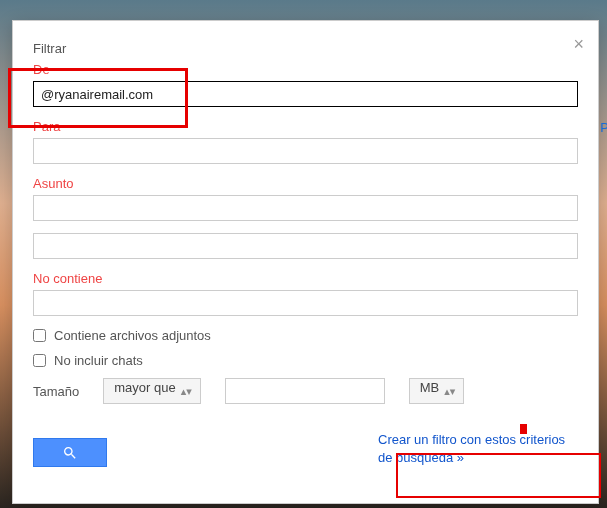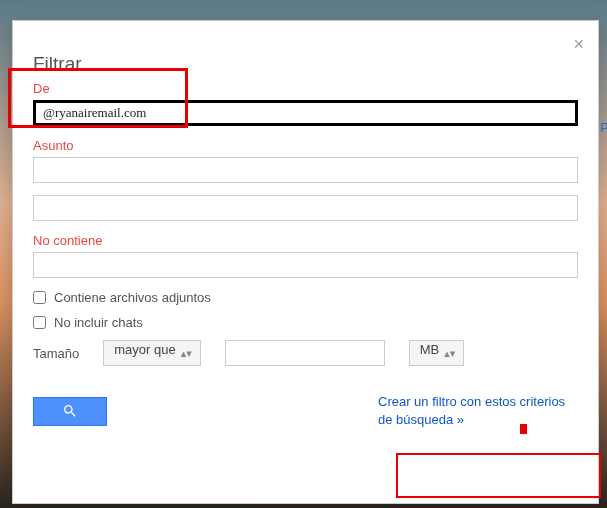--- a/index.html
+++ b/index.html
@@ -26,46 +26,44 @@
     .close-btn {
       position: absolute;
       top: 14px;
       right: 14px;
       color: #999;
       font-size: 18px;
       cursor: pointer;
       line-height: 1;
     }
     .dialog-title {
-      font-size: 19px;
+      font-size: 13px;
       color: #555;
       margin-bottom: 6px;
-      margin-top: 12px;
     }
     .field-group {
       margin-bottom: 12px;
     }
     .field-label {
       font-size: 13px;
       color: #ef4444;
       display: block;
       margin-bottom: 4px;
     }
     .field-input {
       width: 100%;
       padding: 5px 7px;
       border: 1px solid #ccc;
       font-size: 13px;
       color: #222;
       height: 26px;
     }
     .field-input:focus, .field-input.focused {
-      border: 3px solid #000000;
+      border: 1px solid #000000;
       outline: none;
-      font-family: Liberation Serif, serif;
     }
     .checkbox-row {
       display: flex;
       align-items: center;
       margin-bottom: 10px;
     }
     .checkbox-row input[type="checkbox"] {
       margin-right: 8px;
       width: 13px;
       height: 13px;
@@ -108,21 +106,21 @@
     .size-input {
       width: 160px;
       padding: 4px 7px;
       border: 1px solid #ccc;
       height: 26px;
       font-size: 13px;
     }
     .bottom-row {
       display: flex;
       justify-content: space-between;
-      align-items: center;
+      align-items: flex-end;
       margin-top: 27px;
     }
     .search-button {
       background: #4d90fe;
       border: 1px solid #3079ed;
       color: white;
       padding: 0 28px;
       height: 29px;
       cursor: pointer;
       display: inline-flex;
@@ -189,20 +187,24 @@
 
   <div class="close-btn">×</div>
 
   <div class="dialog-title">Filtrar</div>
 
   <div class="field-group">
     <span class="field-label">De</span>
     <input class="field-input focused" type="text" value="@ryanairemail.com" style="">
   </div>
 
+  <div class="field-group">
+    <span class="field-label">Para</span>
+    <input class="field-input" type="text" value="" style="">
+  </div>
 
   <div class="field-group">
     <span class="field-label">Asunto</span>
     <input class="field-input" type="text" value="" style="">
   </div>
 
   <div class="field-group">
     <input class="field-input" type="text" value="" style="">
   </div>
 

